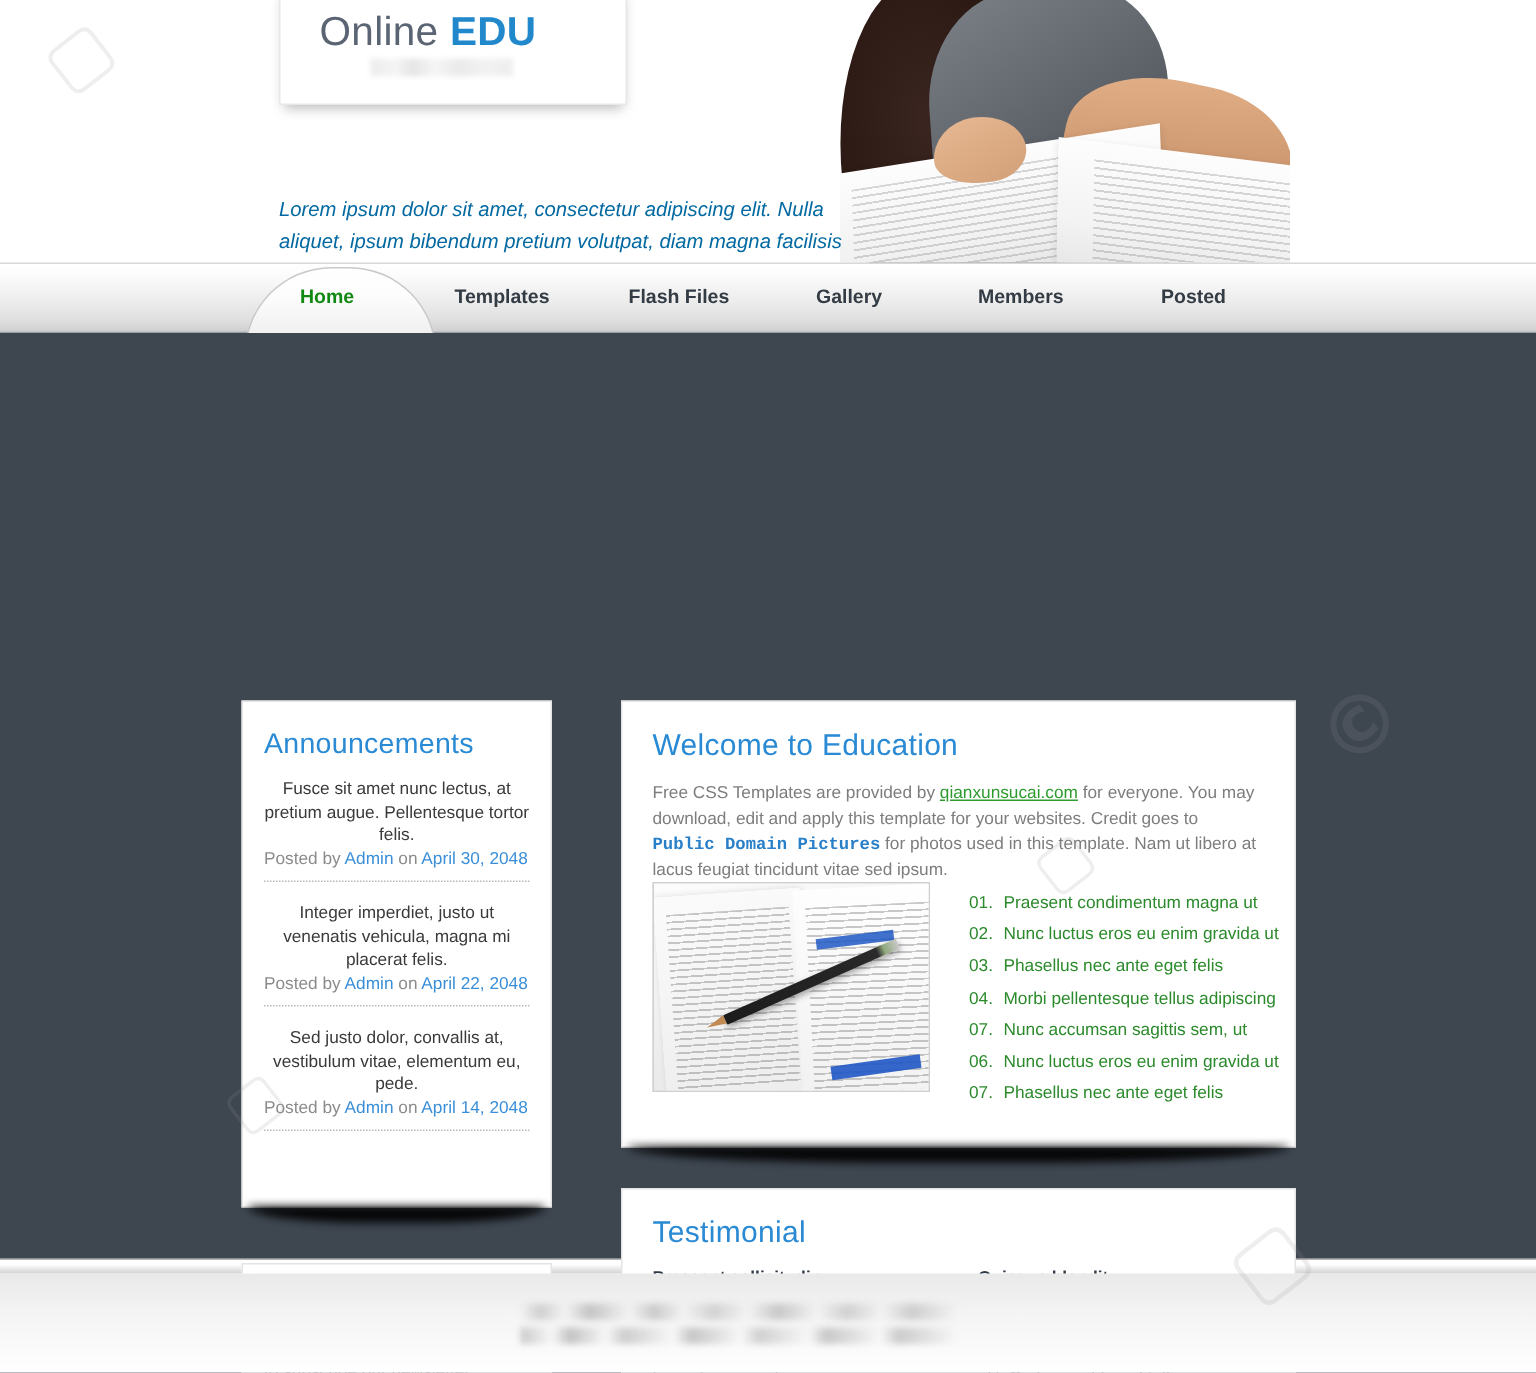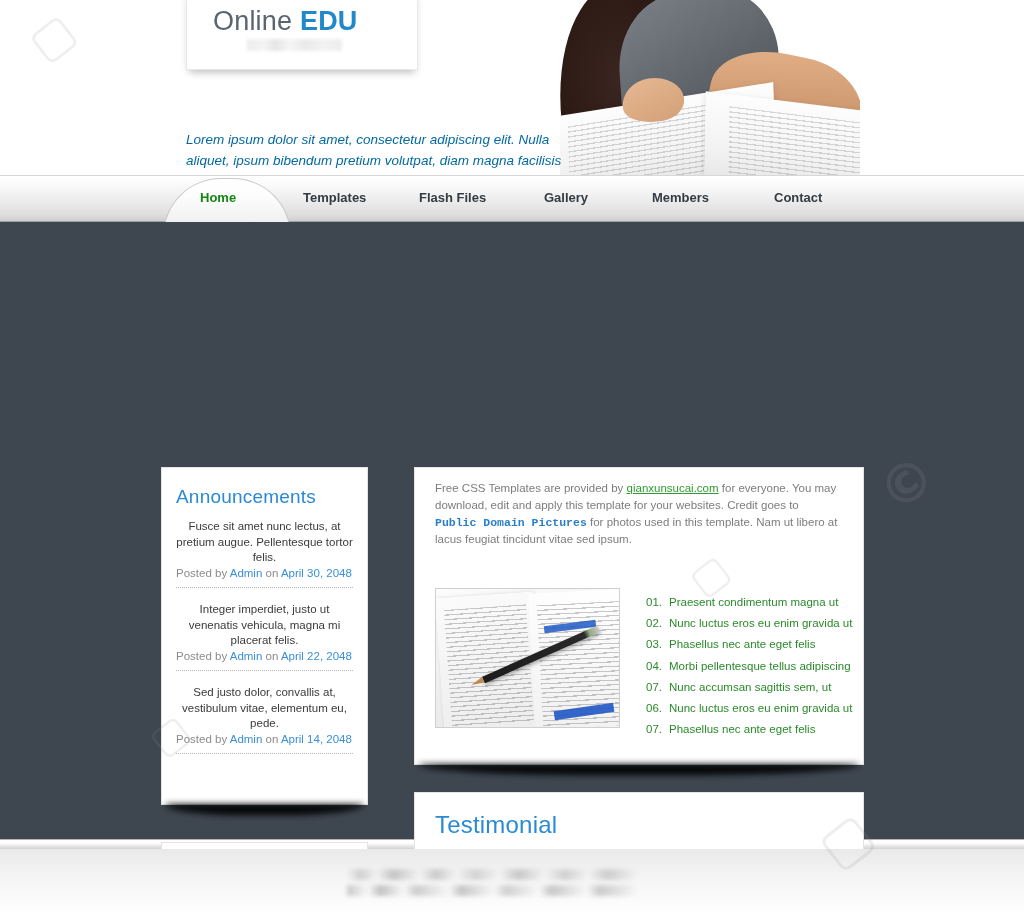--- a/index.html
+++ b/index.html
@@ -237,21 +237,21 @@
     line-height: 21.2px;
     color: #2b8a2b;
     white-space: nowrap;
   }
   .welcome-olist li .num { margin-right: 7px; }
 
   
   #testimonial {
     left: 414px; top: 570px; width: 450px; height: 168px;
   }
-  #testimonial .panel-title { margin: 18px 0 0 20px; font-size: 24px; }
+  #testimonial .panel-title { margin: 18px 0 0 20px; font-size: 20px; }
   .testi-cols {
     display: flex;
     margin: 12px 20px 0 20px;
     gap: 26px;
   }
   .testi-col { width: 192px; }
   .testi-head {
     font-size: 11.5px;
     font-weight: bold;
     color: #2e3a47;
@@ -459,21 +459,21 @@
 </div>
 
 <div class="nav-wrap">
   <div class="nav-arc"></div>
   <ul class="nav-list" id="nav-list">
       <li class="nav-item active" style="left: 200px;">Home</li>
       <li class="nav-item" style="left: 303px;">Templates</li>
       <li class="nav-item" style="left: 419px;">Flash Files</li>
       <li class="nav-item" style="left: 544px;">Gallery</li>
       <li class="nav-item" style="left: 652px;">Members</li>
-      <li class="nav-item" style="left: 774px;">Contact</li>
+      <li class="nav-item" style="left: 774px;">Posted</li>
     </ul>
 </div>
 
 <div class="body-dark">
 
   <div class="panel" id="announcements">
     <div class="panel-title">Announcements</div>
     <ul class="ann-list" id="ann-list">
         <li class="ann-item">
           <div class="ann-text">Fusce sit amet nunc lectus, at pretium augue. Pellentesque tortor felis.</div>
@@ -493,20 +493,21 @@
       </ul>
   </div>
 
   <div class="panel" id="newsletter">
     <div class="panel-title">Newsletter</div>
     <div class="nl-desc">Please enter your email address to subscribe our newsletter.</div>
 
   </div>
 
   <div class="panel" id="welcome">
+    <div class="panel-title">Welcome to Education</div>
     <p class="welcome-intro">
       <span>Free CSS Templates are provided by </span><a class="green" href="#">qianxunsucai.com</a><span> for everyone. You may download, edit and apply this template for your websites. Credit goes to </span><a class="blue" href="#">Public Domain Pictures</a><span> for photos used in this template. Nam ut libero at lacus feugiat tincidunt vitae sed ipsum.</span>
     </p>
     <div class="welcome-body">
       <div class="welcome-photo">
         <div class="wp-book"></div>
         <div class="wp-page-left">
           <div class="wp-textlines"></div>
         </div>
         <div class="wp-page-right">

